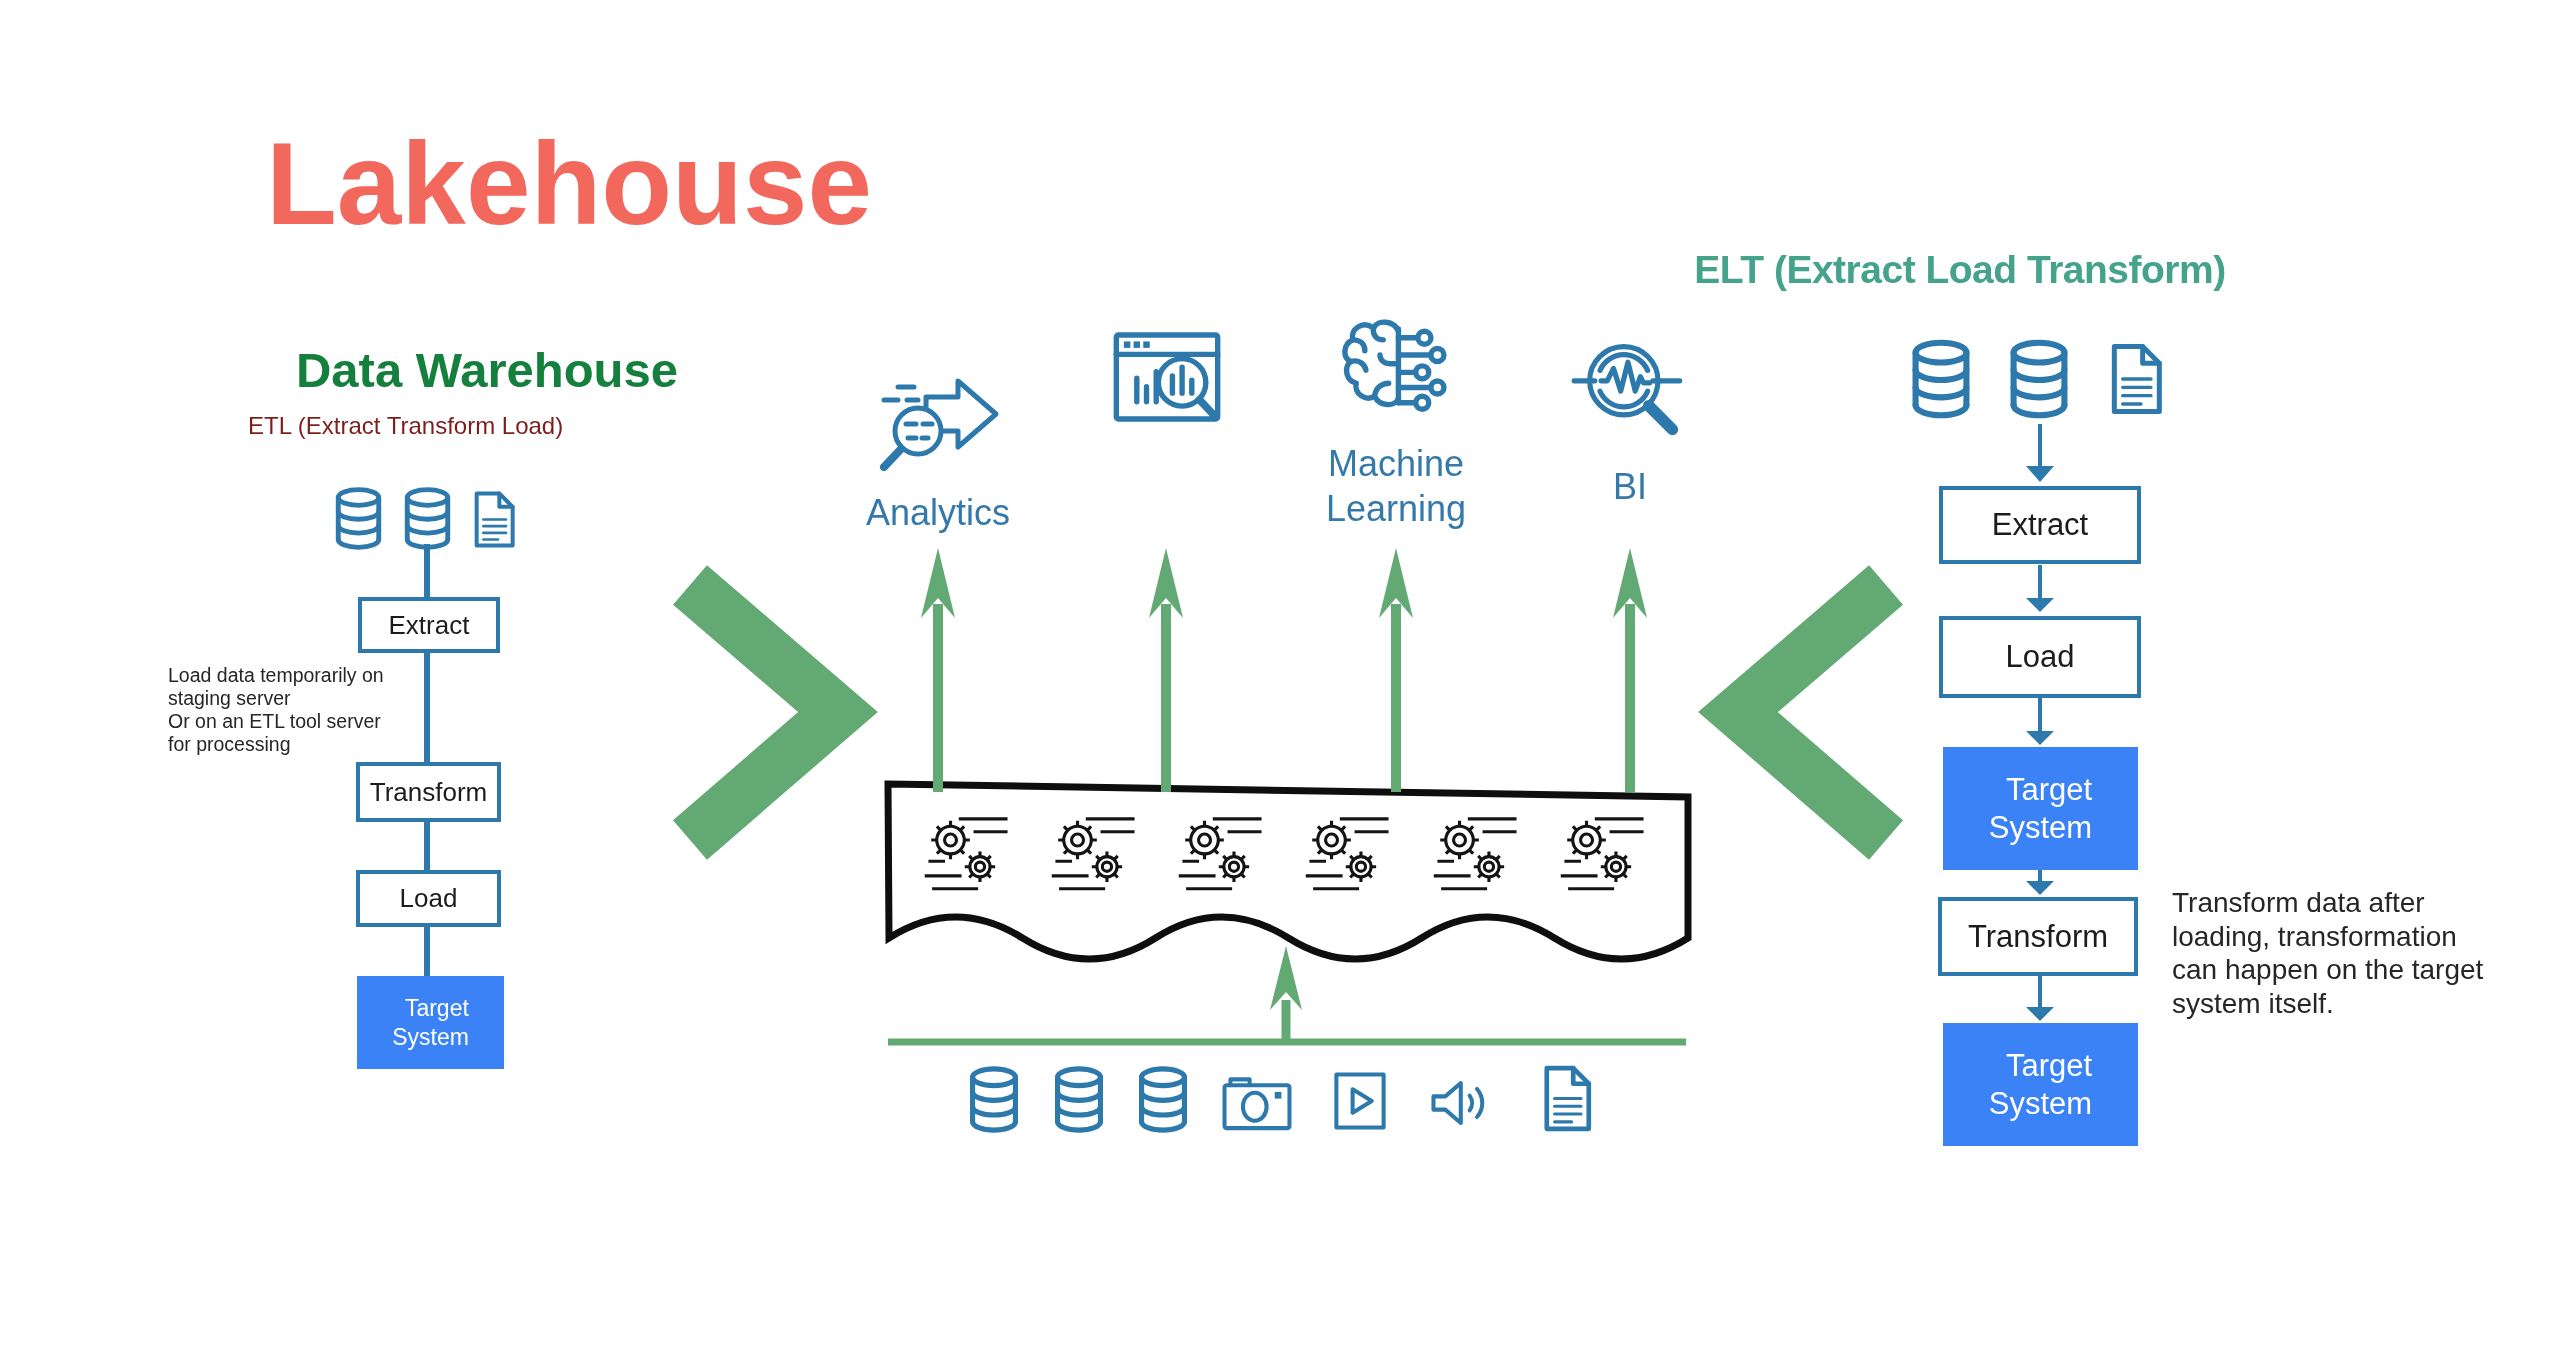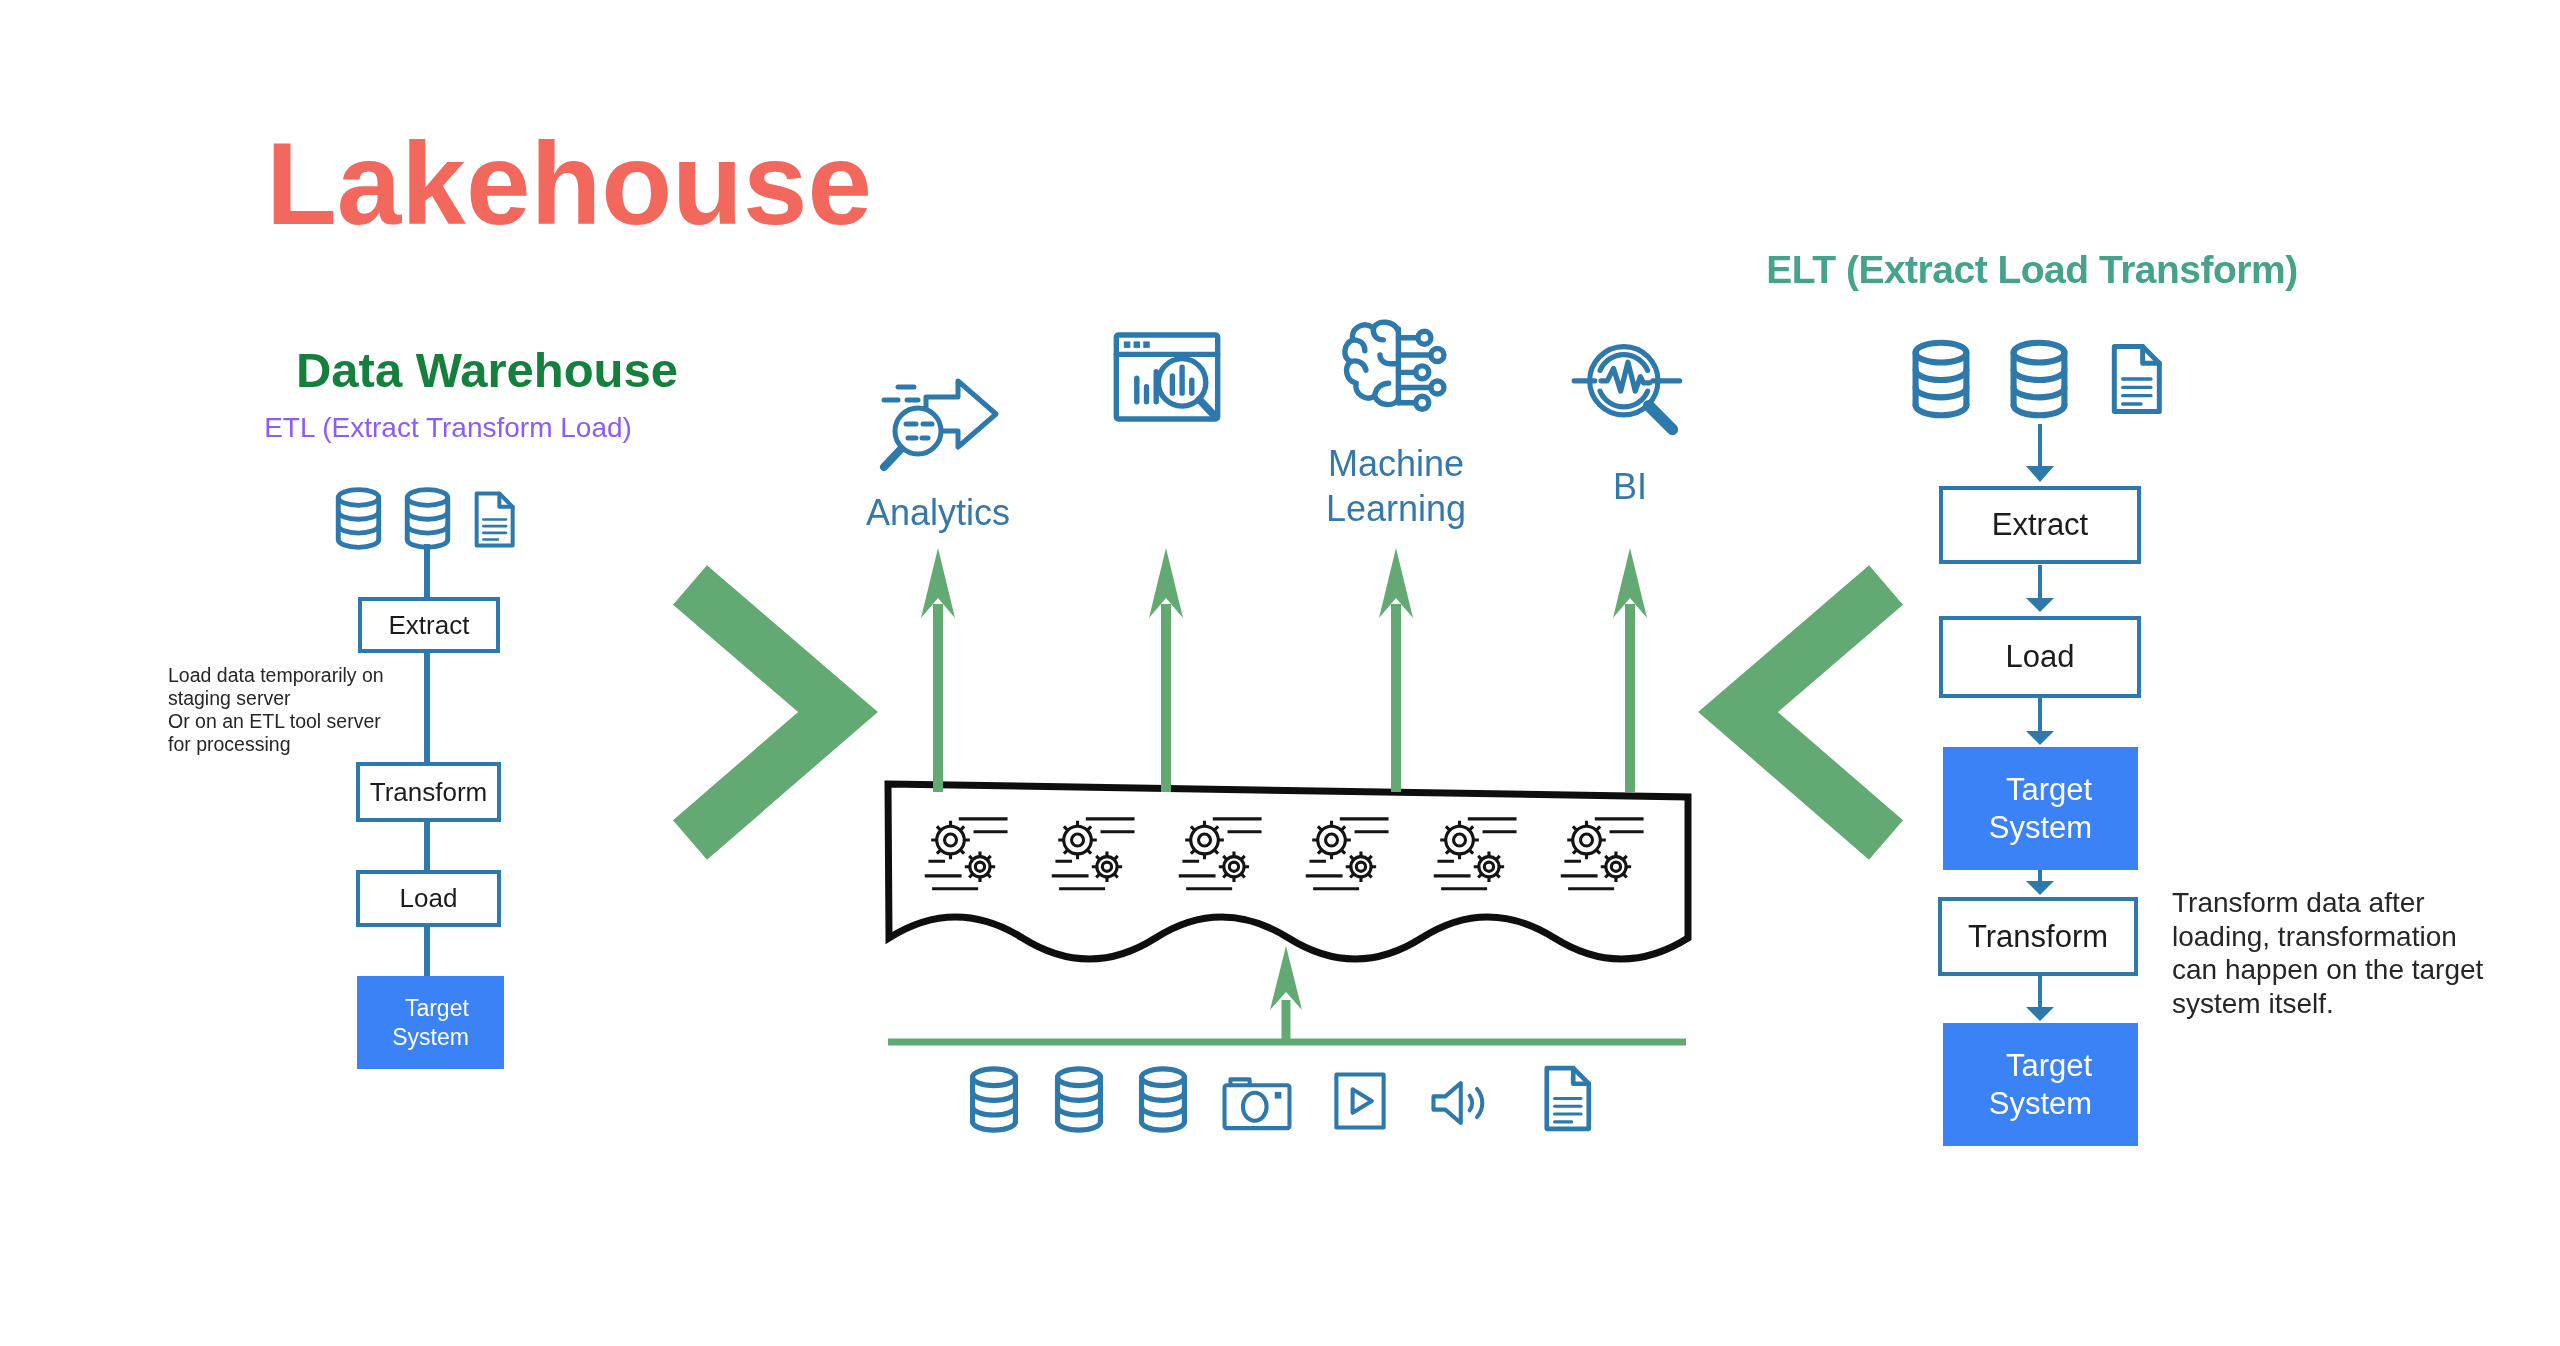--- a/index.html
+++ b/index.html
@@ -7,23 +7,23 @@
           font-family:"Liberation Sans",sans-serif;overflow:hidden;}
   .abs{position:absolute;}
   #overlay{position:absolute;left:0;top:0;z-index:1;}
   .layer2{z-index:2;}
 
   .page-title{left:266px;top:126px;font-size:116px;font-weight:bold;line-height:1;
               color:#F2685C;letter-spacing:0px;}
 
   .dw-heading{left:287px;top:344px;width:400px;text-align:center;font-size:49px;
               font-weight:bold;color:#15803d;line-height:1.1;}
-  .dw-sub{left:248px;top:412px;width:400px;text-align:center;font-size:28px;
-          color:#8b5cf6;}
-  .elt-heading{left:1742px;top:248px;width:580px;text-align:center;font-size:39px;
+  .dw-sub{left:248px;top:412px;width:400px;text-align:left;font-size:24px;
+          color:#7f1d1d;}
+  .elt-heading{left:1670px;top:248px;width:580px;text-align:center;font-size:39px;
                font-weight:bold;color:#45A38B;letter-spacing:-0.5px;}
 
   .flowbox{position:absolute;background:#ffffff;border:4px solid #2E79AC;
            display:flex;align-items:center;justify-content:center;
            color:#1c1c1c;z-index:2;box-sizing:border-box;text-align:right;}
   .flowbox.dark{background:#3b82f6;border:none;color:#ffffff;}
   .fs-l{font-size:26px;}
   .fs-r{font-size:31px;}
   .target-l{font-size:23px;line-height:29px;white-space:pre-line;}
   .target-r{font-size:31px;line-height:38px;white-space:pre-line;}

